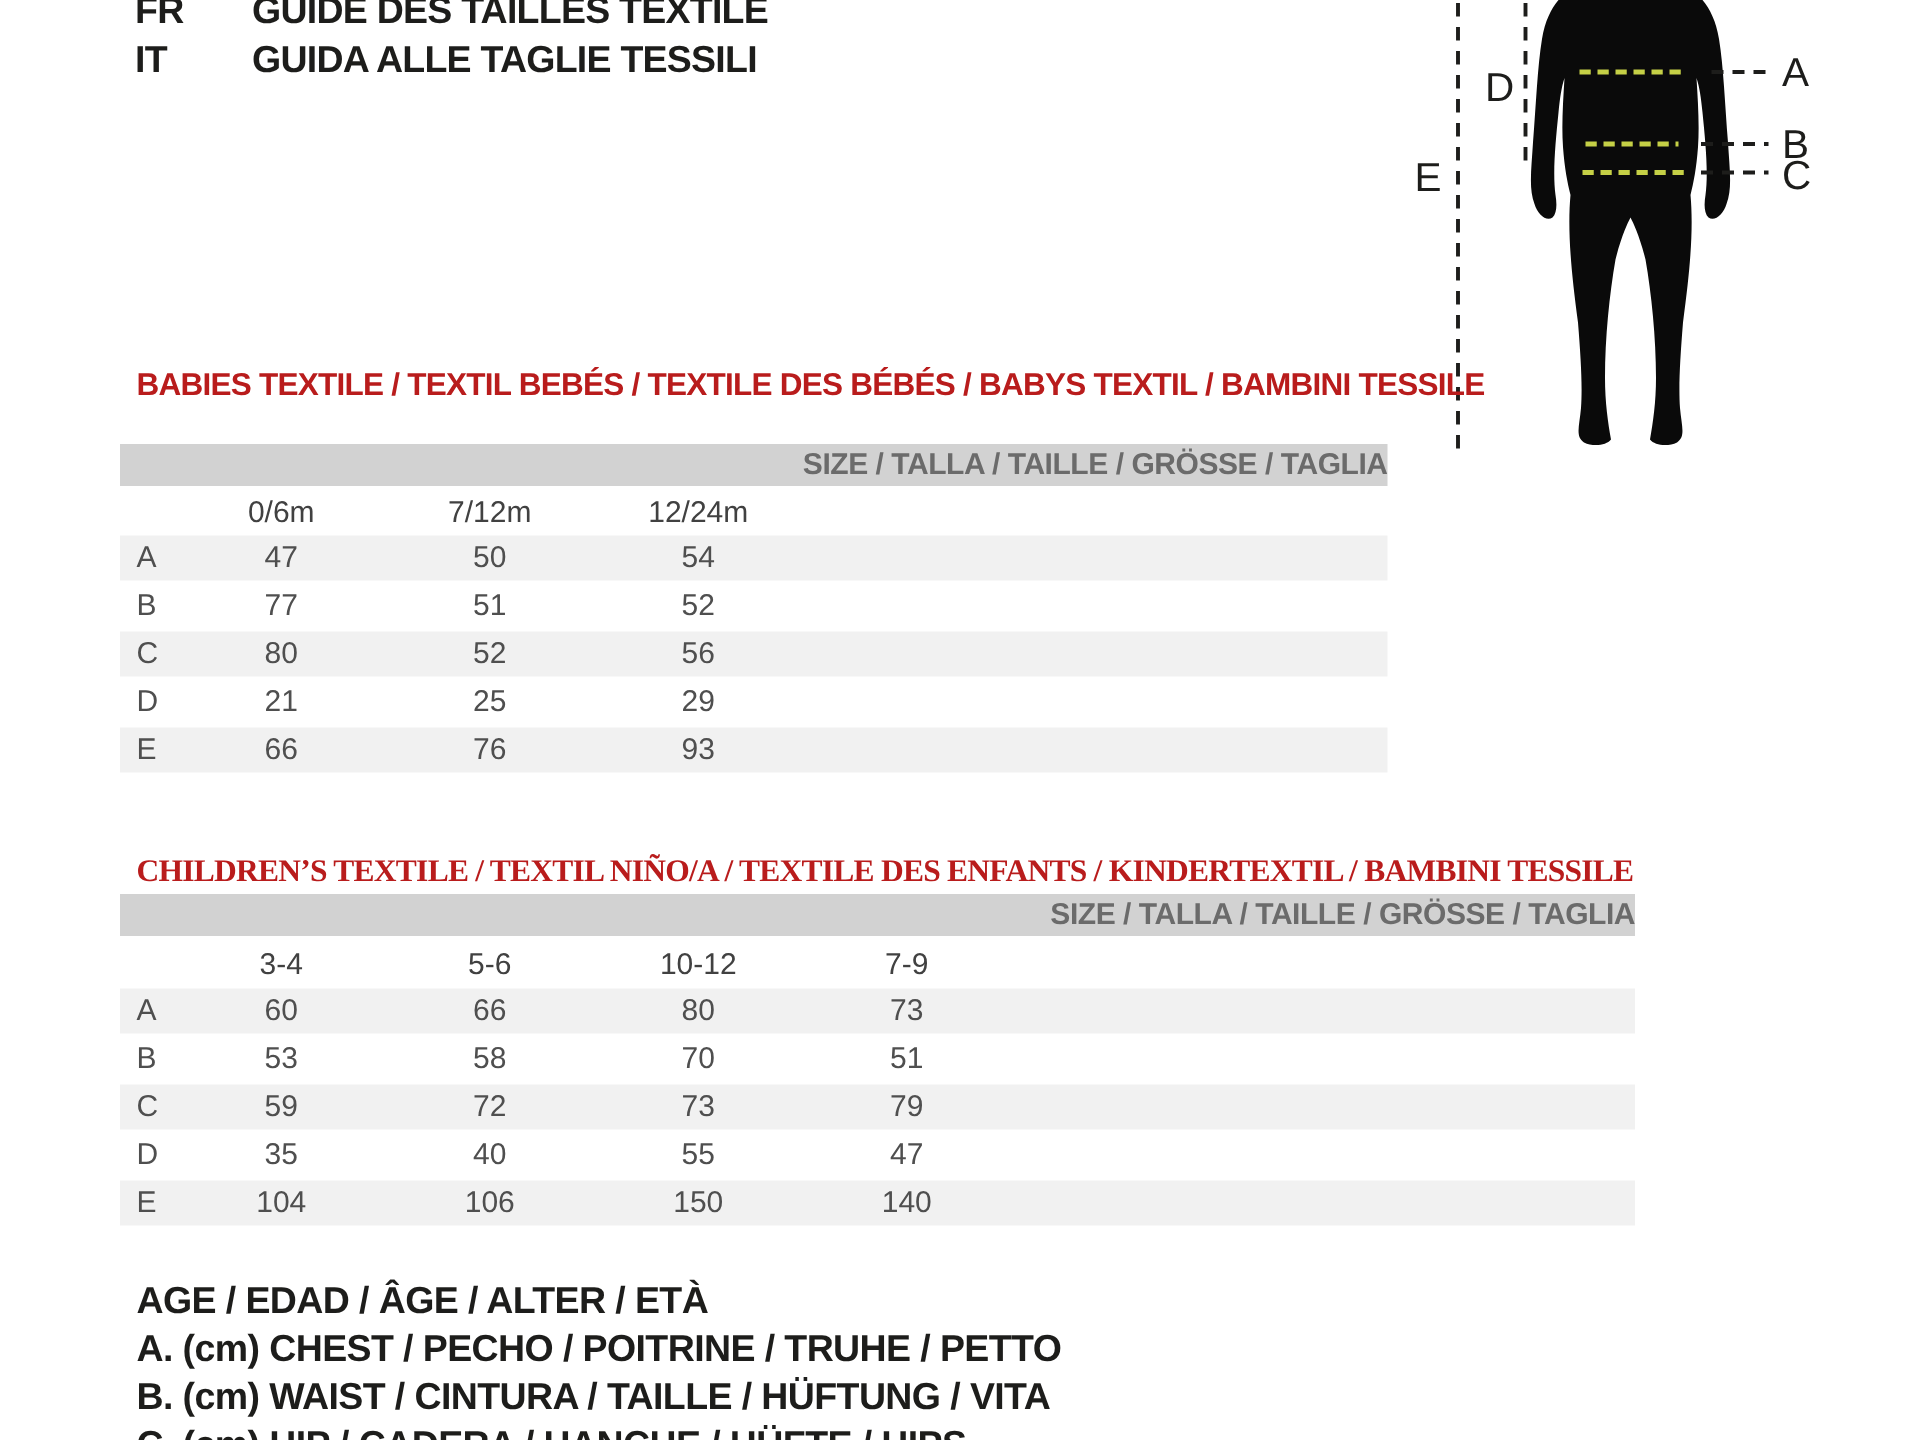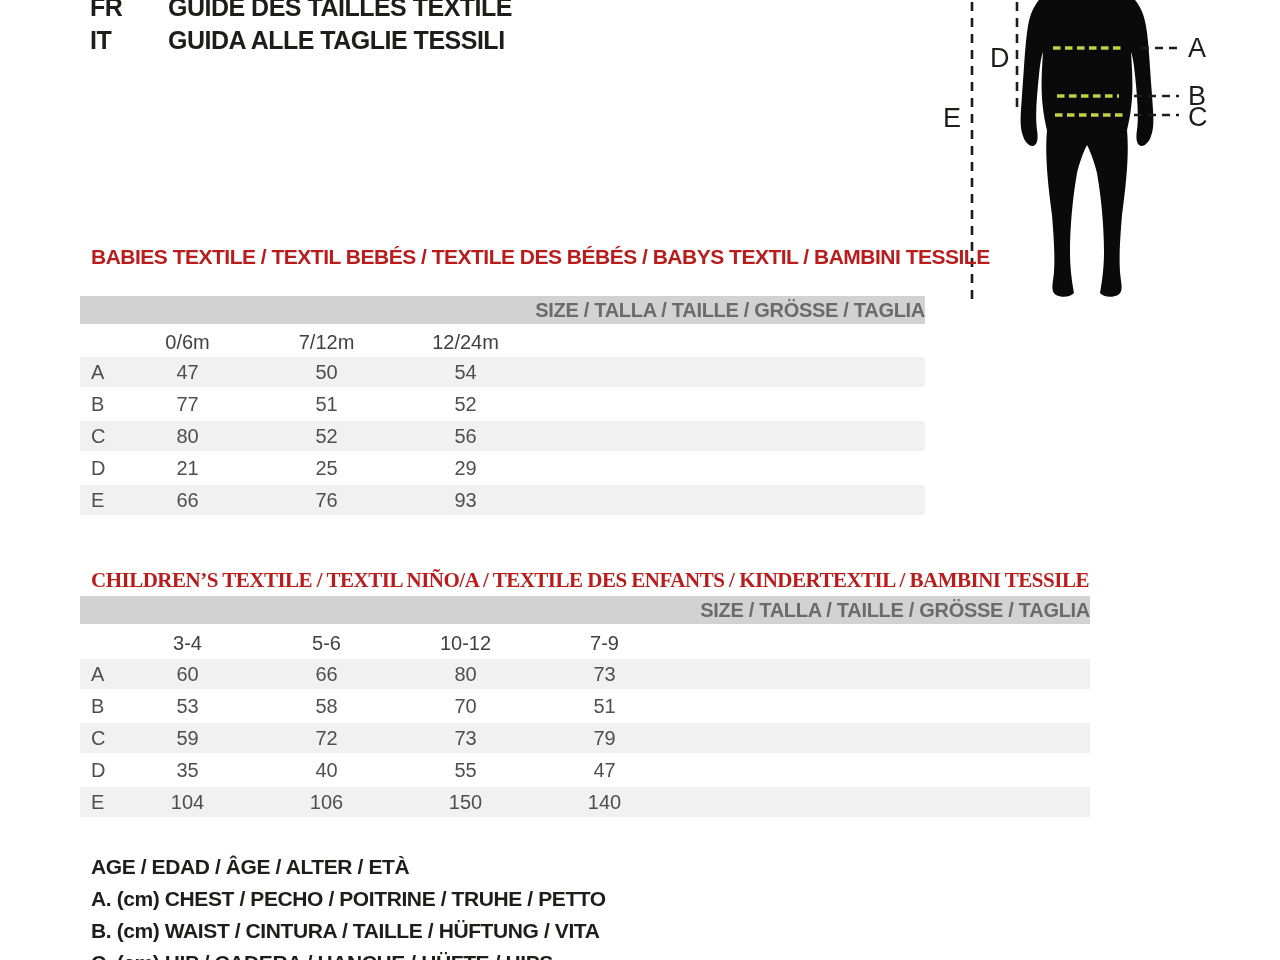--- a/index.html
+++ b/index.html
@@ -50,21 +50,21 @@
     font-size:20px; color:#4f4f4f;
   }
   .row.odd { background:#f1f1f1; }
   .row.even { background:#ffffff; }
   .cell-label { width:38px; padding-left:11px; color:#4f4f4f; }
   .cell { width:139px; text-align:center; }
 
   
   .legend { position:absolute; left:91px; top:851px; }
   .legend-line {
-    height:32px; line-height:32px; font-size:21px; font-weight:700;
+    height:32px; line-height:32px; font-size:25px; font-weight:700;
     white-space:nowrap; color:#1d1d1b; letter-spacing:-0.4px;
   }
 </style>
 </head>
 <body>
 
 <div class="page">
 
   <div class="lang-block cond">
     <div class="lang-row">

